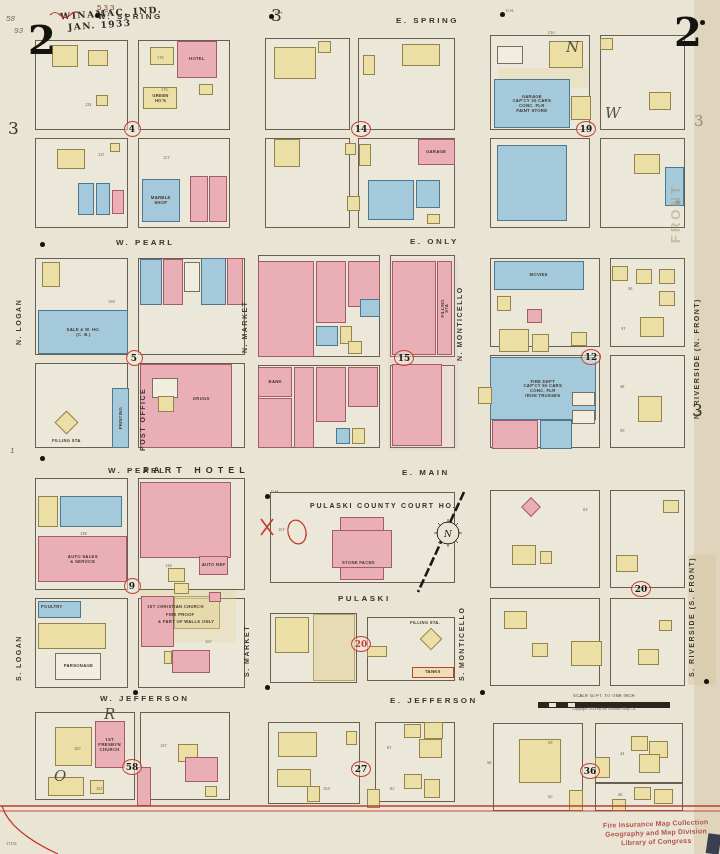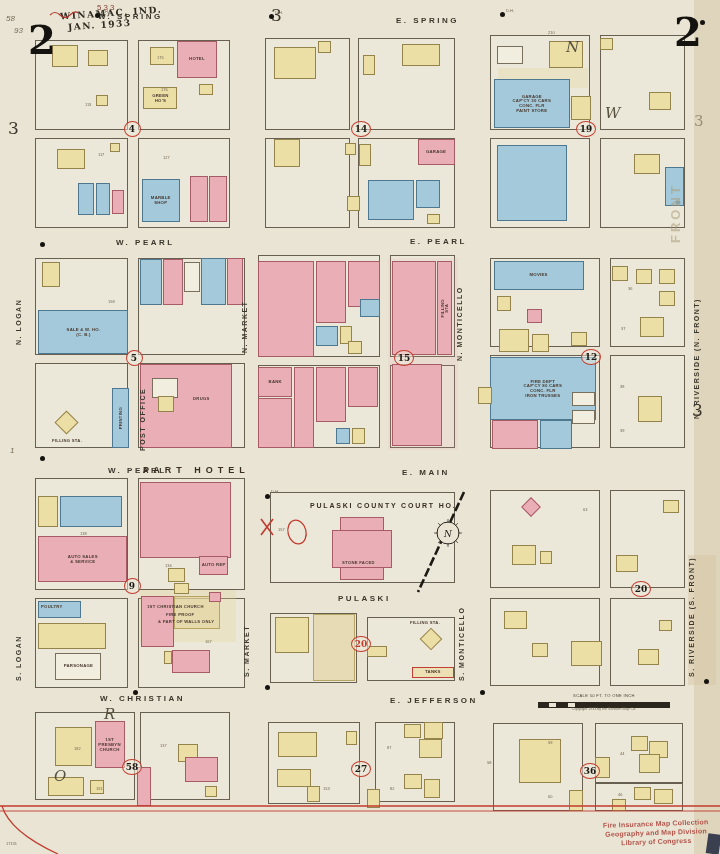--- a/index.html
+++ b/index.html
@@ -290,25 +290,25 @@
       <div class="ann pagenum" style="left: 674px; top: 12px;">2</div>
       <div class="ann num3" style="left: 271px; top: 7px;">3</div>
       <div class="ann num3" style="left: 8px; top: 120px;">3</div>
       <div class="ann num3-gray" style="left: 694px; top: 114px;">3</div>
       <div class="ann num3" style="left: 692px; top: 402px;">3</div>
       <div class="ann pencil" style="left: 10px; top: 446px;">1</div>
       <div class="ann num" style="left: 6px; top: 842px;">17131</div>
       <div class="ann street" style="left: 98px; top: 12px;">W. SPRING</div>
       <div class="ann street" style="left: 396px; top: 16px;">E. SPRING</div>
       <div class="ann street" style="left: 116px; top: 238px;">W. PEARL</div>
-      <div class="ann street" style="left: 410px; top: 237px;">E. PEARL</div>
+      <div class="ann street" style="left: 410px; top: 237px;">E. ONLY</div>
       <div class="ann street" style="left: 108px; top: 466px;">W. PEARL</div>
       <div class="ann street" style="left: 402px; top: 468px;">E. MAIN</div>
       <div class="ann street" style="left: 338px; top: 594px;">PULASKI</div>
-      <div class="ann street" style="left: 100px; top: 694px;">W. CHRISTIAN</div>
+      <div class="ann street" style="left: 100px; top: 694px;">W. JEFFERSON</div>
       <div class="ann street" style="left: 390px; top: 696px;">E. JEFFERSON</div>
       <div class="ann street-v" style="left: 22px; top: 338px;">N. LOGAN</div>
       <div class="ann street-v" style="left: 22px; top: 674px;">S. LOGAN</div>
       <div class="ann street-v" style="left: 248px; top: 346px;">N. MARKET</div>
       <div class="ann street-v" style="left: 250px; top: 670px;">S. MARKET</div>
       <div class="ann street-v" style="left: 463px; top: 354px;">N. MONTICELLO</div>
       <div class="ann street-v" style="left: 465px; top: 674px;">S. MONTICELLO</div>
       <div class="ann street-v" style="left: 700px; top: 412px;">N. RIVERSIDE   (N. FRONT)</div>
       <div class="ann street-v" style="left: 695px; top: 670px;">S. RIVERSIDE   (S. FRONT)</div>
       <div class="ann ghost-v" style="left: 683px; top: 228px;">FRONT</div>

